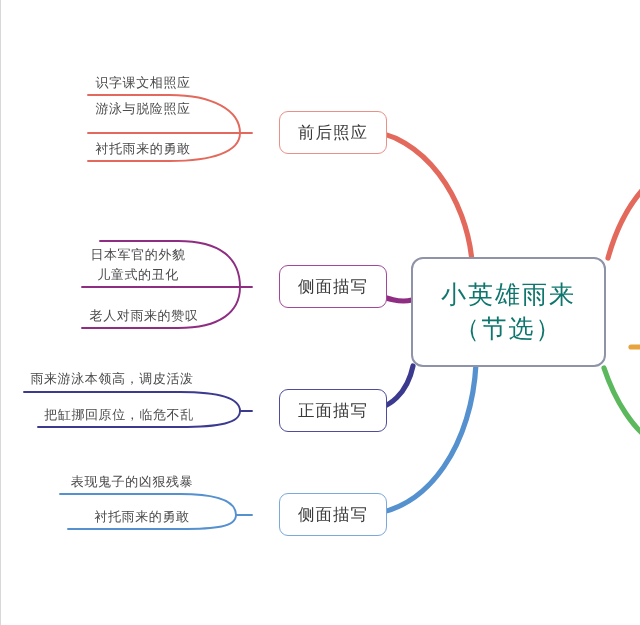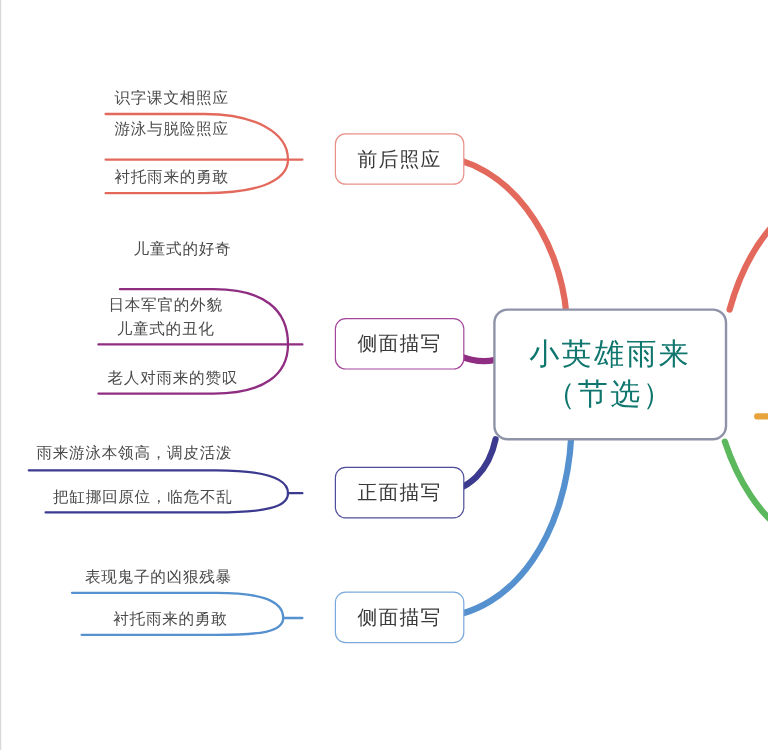--- a/index.html
+++ b/index.html
@@ -126,21 +126,20 @@
       <path d="M 631 347 L 648 347" fill="none" stroke="#e8a33d" stroke-width="5.2" stroke-linecap="round"></path>
       <path d="M 604 368 C 616 404 634 428 650 440" fill="none" stroke="#5cb85c" stroke-width="5.2" stroke-linecap="round"></path>
     </g>
   </svg>
 
   <div class="leaf" style="left:88px; top:74px; width:110px;">识字课文相照应</div>
   <div class="leaf" style="left:88px; top:100px; width:110px;">游泳与脱险照应</div>
   <div class="leaf" style="left:88px; top:140px; width:110px;">衬托雨来的勇敢</div>
 
   <div class="leaf two-line" style="left:104px; top:199px; width:96px;">
-    <div>儿童式的好奇</div>
   </div>
   <div class="leaf two-line" style="left:85px; top:245px; width:106px;">
     <div>日本军官的外貌</div>
     <div>儿童式的丑化</div>
   </div>
   <div class="leaf" style="left:85px; top:307px; width:118px;">老人对雨来的赞叹</div>
 
   <div class="leaf" style="left:26px; top:370px; width:172px;">雨来游泳本领高，调皮活泼</div>
   <div class="leaf" style="left:40px; top:406px; width:158px;">把缸挪回原位，临危不乱</div>
 

